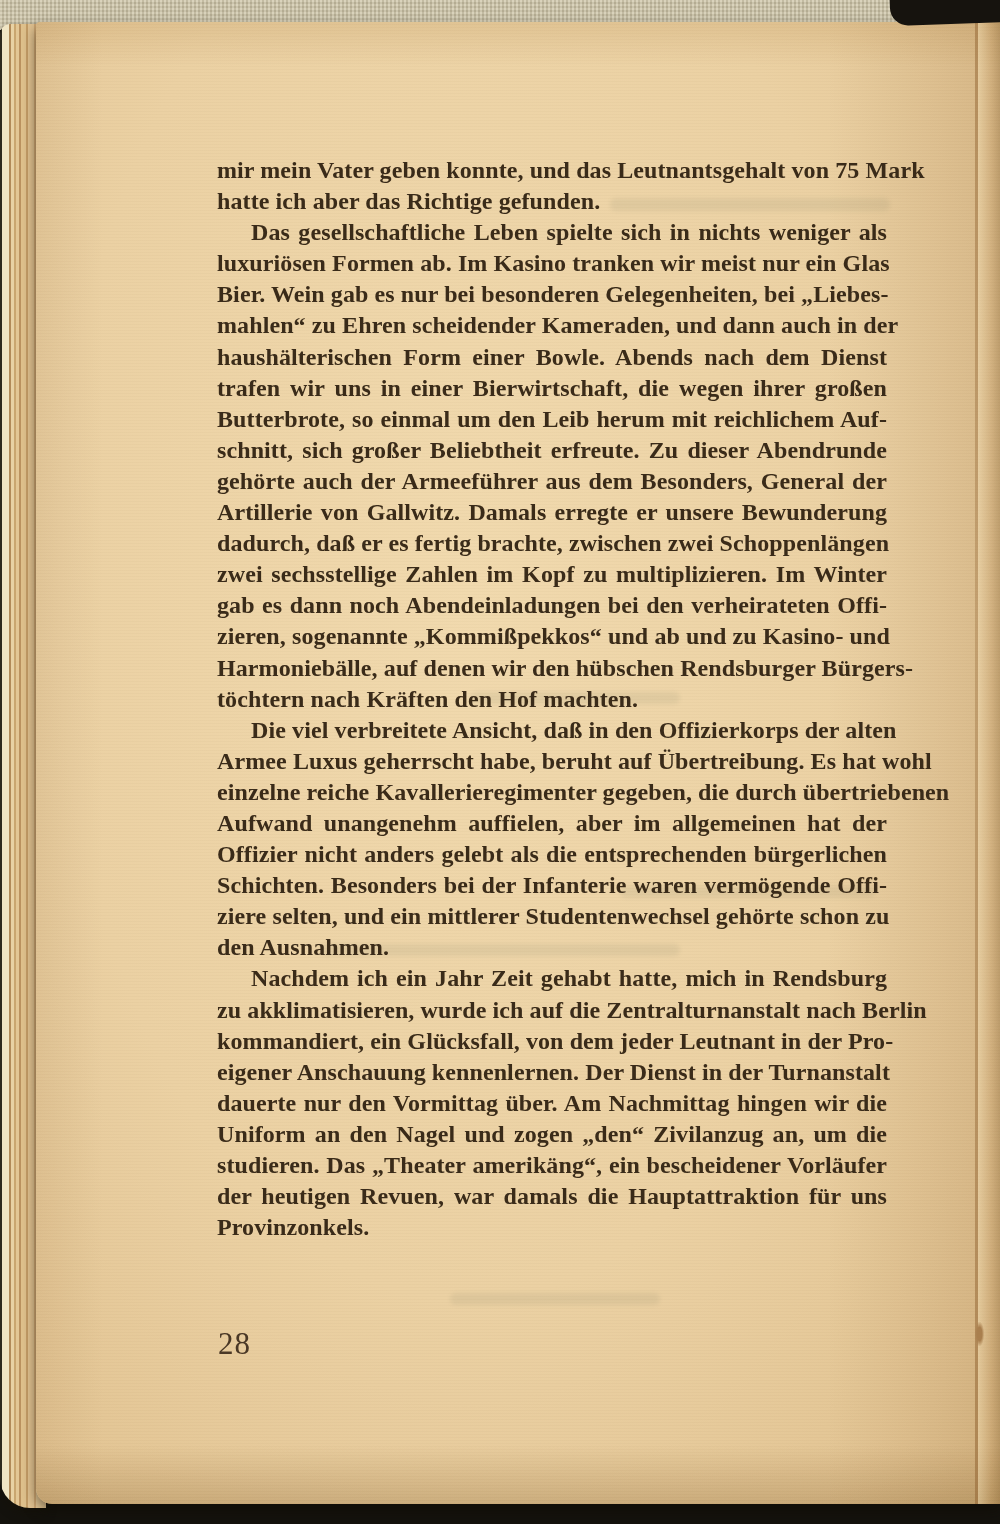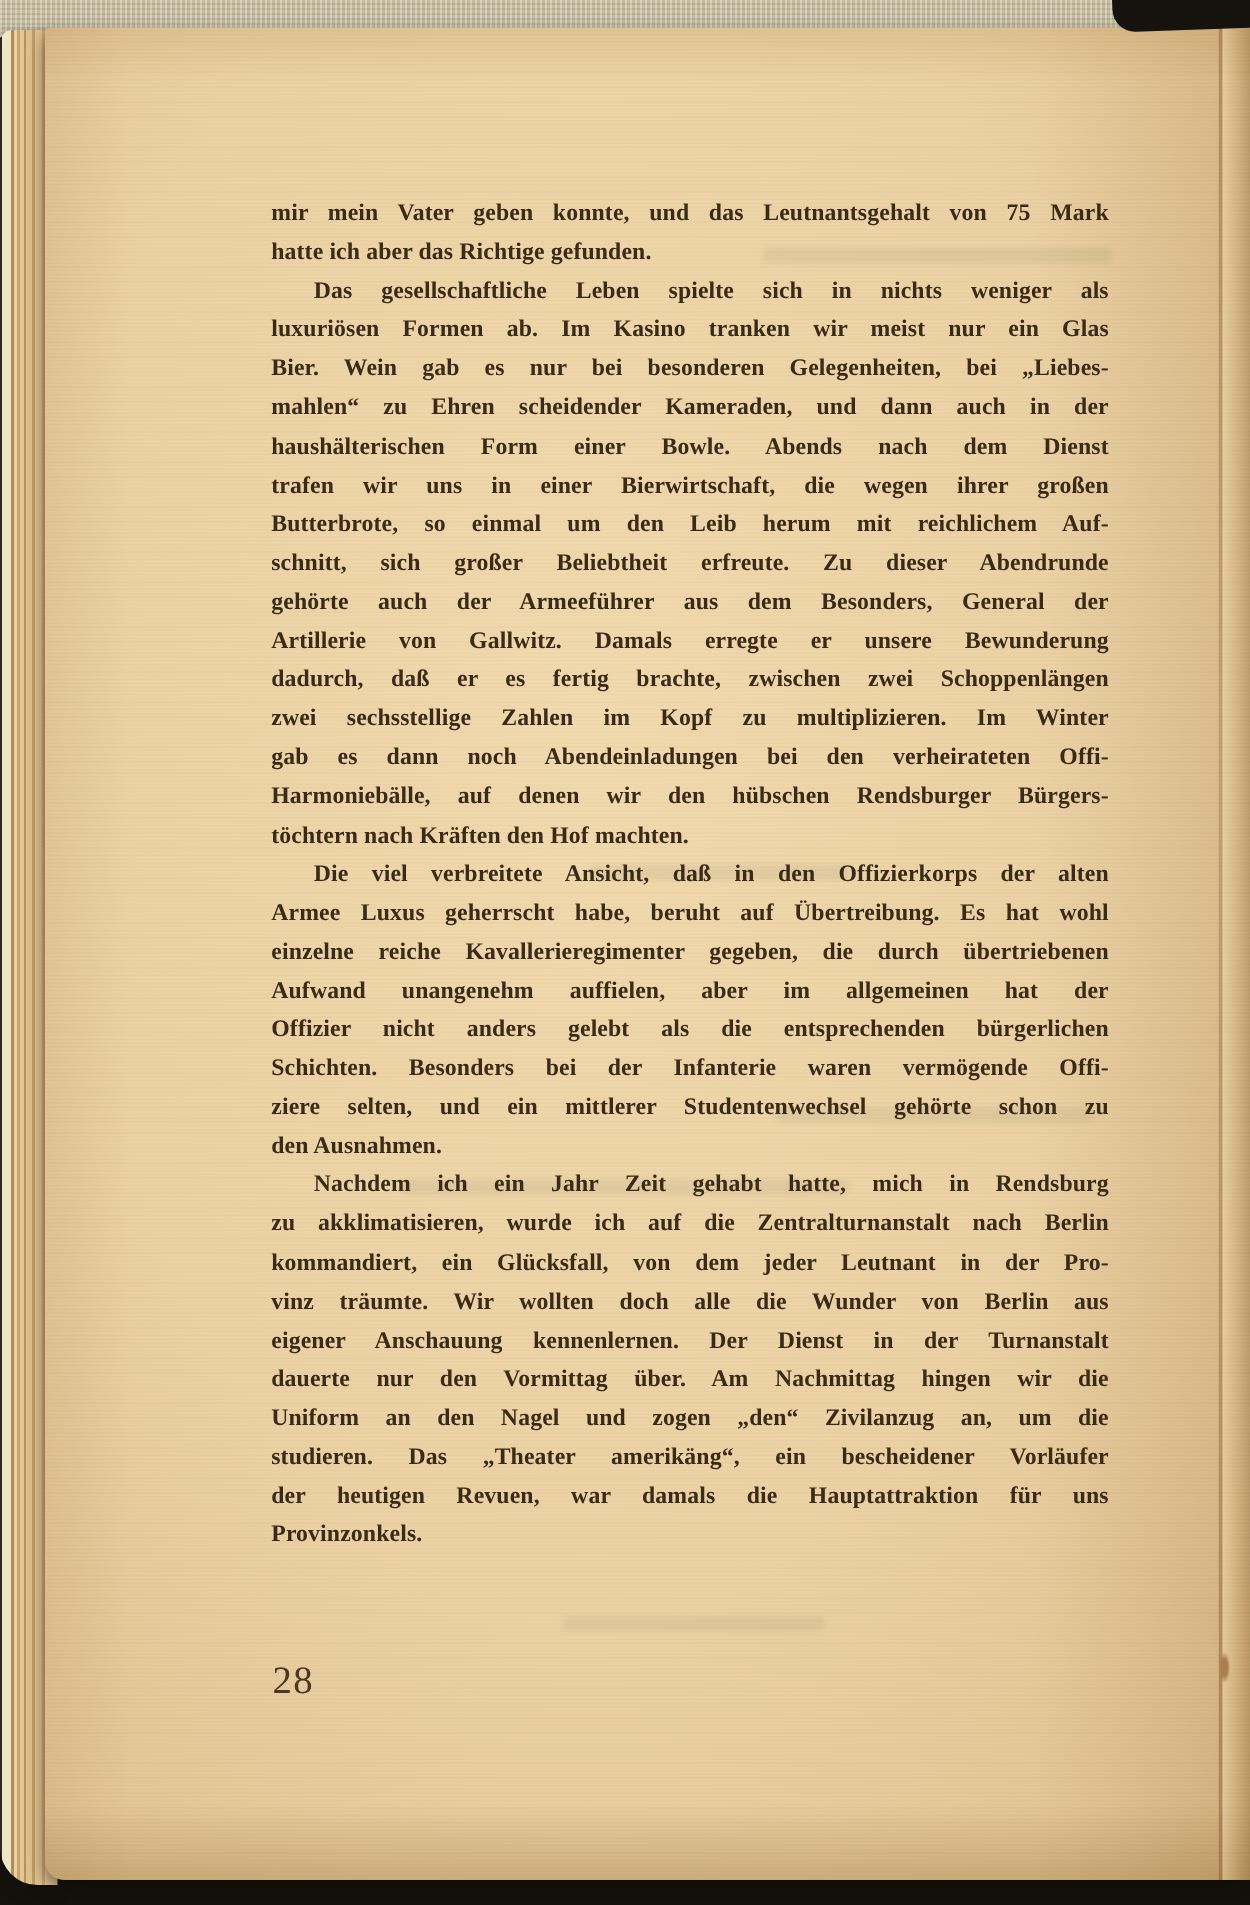--- a/index.html
+++ b/index.html
@@ -63,21 +63,21 @@
     position:absolute;right:16px;top:1322px;width:9px;height:24px;
     background:radial-gradient(ellipse at 50% 50%, #a97f4e 0 40%, rgba(169,127,78,0) 75%);
     z-index:3;
   }
   
   .text-block{
     position:absolute;left:217px;top:155px;width:670px;z-index:5;
     color:var(--ink);
   }
   .line{
-    height:31.1px;line-height:31.1px;font-size:19px;font-weight:700;
+    height:31.1px;line-height:31.1px;font-size:24px;font-weight:700;
     text-align:justify;text-align-last:justify;white-space:nowrap;overflow:visible;
     letter-spacing:0.1px;
   }
   .line.indent{padding-left:34px;}
   .line.end{text-align-last:left;}
   .page-number{
     position:absolute;left:218px;top:1326px;z-index:5;
     font-size:31px;color:#4a3826;letter-spacing:1px;
   }
   
@@ -124,34 +124,34 @@
       <div class="line">mahlen“ zu Ehren scheidender Kameraden, und dann auch in der</div>
       <div class="line">haushälterischen Form einer Bowle. Abends nach dem Dienst</div>
       <div class="line">trafen wir uns in einer Bierwirtschaft, die wegen ihrer großen</div>
       <div class="line">Butterbrote, so einmal um den Leib herum mit reichlichem Auf-</div>
       <div class="line">schnitt, sich großer Beliebtheit erfreute. Zu dieser Abendrunde</div>
       <div class="line">gehörte auch der Armeeführer aus dem Besonders, General der</div>
       <div class="line">Artillerie von Gallwitz. Damals erregte er unsere Bewunderung</div>
       <div class="line">dadurch, daß er es fertig brachte, zwischen zwei Schoppenlängen</div>
       <div class="line">zwei sechsstellige Zahlen im Kopf zu multiplizieren. Im Winter</div>
       <div class="line">gab es dann noch Abendeinladungen bei den verheirateten Offi-</div>
+      <div class="line">zieren, sogenannte „Kommißpekkos“ und ab und zu Kasino- und</div>
       <div class="line">Harmoniebälle, auf denen wir den hübschen Rendsburger Bürgers-</div>
       <div class="line end">töchtern nach Kräften den Hof machten.</div>
       <div class="line indent">Die viel verbreitete Ansicht, daß in den Offizierkorps der alten</div>
       <div class="line">Armee Luxus geherrscht habe, beruht auf Übertreibung. Es hat wohl</div>
       <div class="line">einzelne reiche Kavallerieregimenter gegeben, die durch übertriebenen</div>
       <div class="line">Aufwand unangenehm auffielen, aber im allgemeinen hat der</div>
       <div class="line">Offizier nicht anders gelebt als die entsprechenden bürgerlichen</div>
       <div class="line">Schichten. Besonders bei der Infanterie waren vermögende Offi-</div>
       <div class="line">ziere selten, und ein mittlerer Studentenwechsel gehörte schon zu</div>
       <div class="line end">den Ausnahmen.</div>
       <div class="line indent">Nachdem ich ein Jahr Zeit gehabt hatte, mich in Rendsburg</div>
       <div class="line">zu akklimatisieren, wurde ich auf die Zentralturnanstalt nach Berlin</div>
       <div class="line">kommandiert, ein Glücksfall, von dem jeder Leutnant in der Pro-</div>
-      <div class="line">vinz träumte. Wir wollten doch alle die Wunder von Berlin aus</div>
       <div class="line">eigener Anschauung kennenlernen. Der Dienst in der Turnanstalt</div>
       <div class="line">dauerte nur den Vormittag über. Am Nachmittag hingen wir die</div>
       <div class="line">Uniform an den Nagel und zogen „den“ Zivilanzug an, um die</div>
       <div class="line">studieren. Das „Theater amerikäng“, ein bescheidener Vorläufer</div>
       <div class="line">der heutigen Revuen, war damals die Hauptattraktion für uns</div>
       <div class="line end">Provinzonkels.</div>
     </div>
 
   <div class="page-number">28</div>
 </div>

